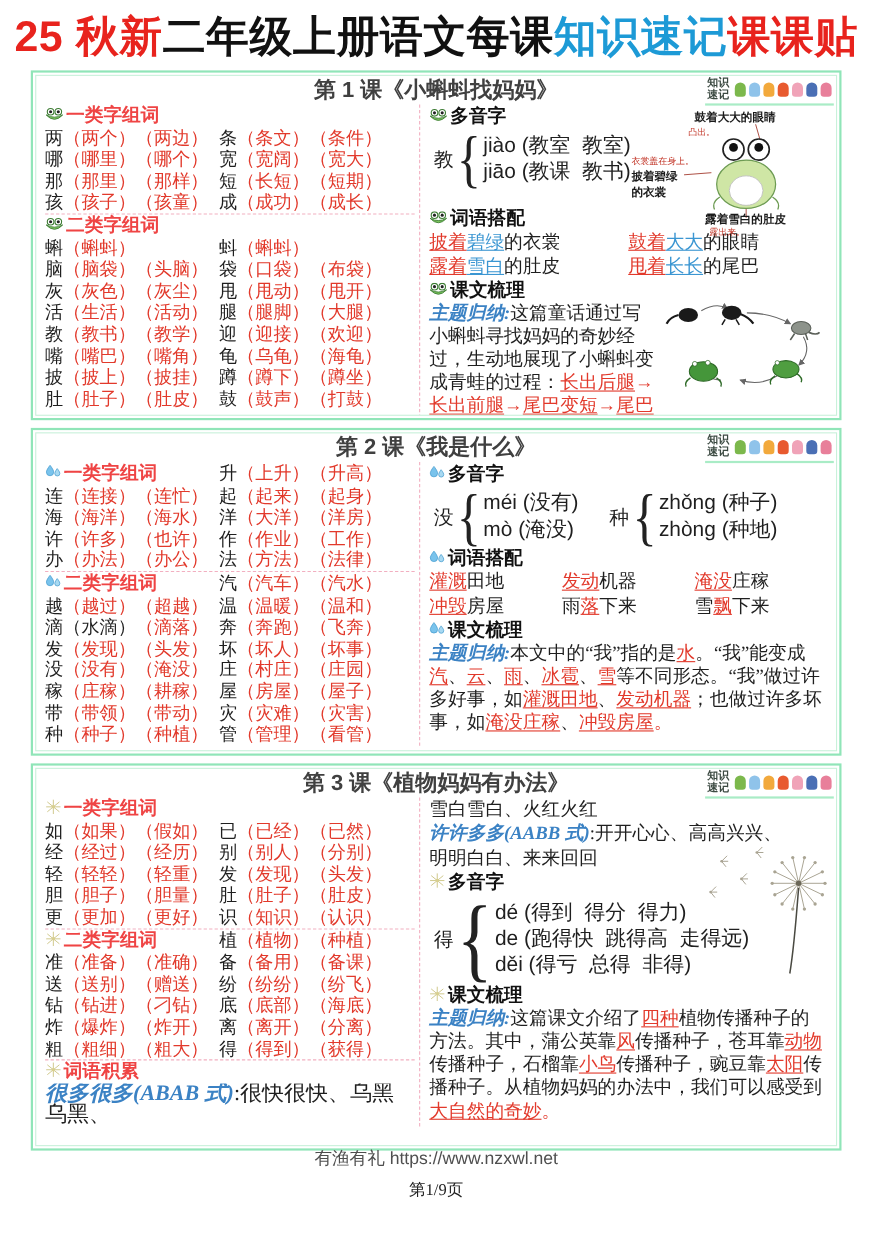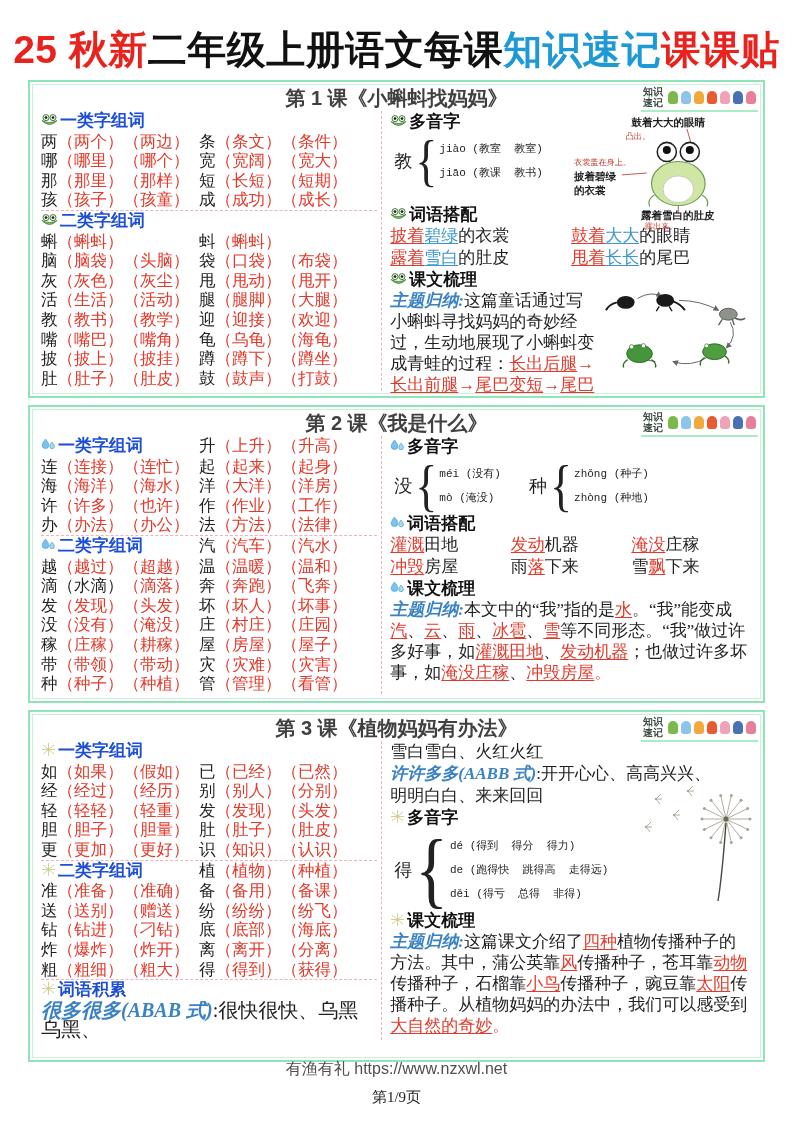--- a/index.html
+++ b/index.html
@@ -1,18 +1,18 @@
 <!DOCTYPE html>
 <html><head>
 <meta charset="utf-8">
 <style>
   html,body{margin:0;padding:0;background:#fff;}
   body{width:793px;height:1122px;overflow:hidden;box-sizing:border-box;
        font-family:"Liberation Serif","DejaVu Serif",serif;color:#1f1f1f;}
-  .main-title{margin:28px 0 8px;text-align:center;
+  .main-title{margin:12px 0 8px;text-align:center;
     font-family:"Liberation Sans","DejaVu Sans",sans-serif;
     font-weight:900;font-size:39px;line-height:44px;letter-spacing:0.5px;white-space:nowrap;}
   .t-red{color:#e8231d}.t-black{color:#111}.t-blue{color:#1d9ad6}
 
   .card{width:737px;margin:0 auto 7px;border:2px solid #90e5b8;padding:2px;box-sizing:border-box;background:#fff;}
   .card-inner{border:1px solid #c8f1da;height:100%;box-sizing:border-box;padding:1px 8px 2px;position:relative;overflow:hidden;}
   .ls-title{text-align:center;font-family:"Liberation Sans","DejaVu Sans",sans-serif;
     font-weight:bold;font-size:20px;line-height:25px;color:#404040;}
   .ls-body{display:flex;align-items:stretch;}
   .ls-left{width:48%;border-right:1px dashed #f2afc0;padding-right:4px;box-sizing:border-box;}
@@ -21,35 +21,35 @@
   
   .word-row{display:flex;line-height:19.6px;font-size:16.5px;}
   .row-sep{border-top:1px dashed #f2afc0;}
   .wcell{overflow:hidden;white-space:nowrap;}
   .wl{width:47%;flex:none;}
   .wr{flex:1;}
   .wfull{width:100%;}
   .we-head{color:#1f1f1f;}
   .we-word{color:#e2392b;}
   .we-black{color:#1f1f1f;}
-  .whdr{font-family:"Liberation Sans","DejaVu Sans",sans-serif;font-weight:bold;font-size:17px;color:#1d4ed8;}
+  .whdr{font-family:"Liberation Sans","DejaVu Sans",sans-serif;font-weight:bold;font-size:17px;color:#ef4444;}
   .hdr-icon{display:inline-block;margin-right:2px;vertical-align:-1px;}
   .wtext{white-space:normal;line-height:19.6px;font-size:20px;}
 
   
   .rsec{position:static;}
   .rsec-header{font-family:"Liberation Sans","DejaVu Sans",sans-serif;font-weight:bold;
     font-size:17px;line-height:19px;color:#111;margin-top:1px;}
   .py-groups{display:flex;gap:28px;align-items:center;margin:2px 0 2px 4px;}
   .py-group{display:flex;align-items:center;}
   .py-head{font-size:18px;margin-right:1px;}
   .py-brace{display:inline-block;font-weight:100;color:#222;transform:scaleY(1.25);margin:0 2px;}
   .py-b2{font-size:46px;}
   .py-b3{font-size:68px;}
-  .py-line{font-size:11px;line-height:24px;white-space:pre;font-family:Liberation Mono, monospace;}
+  .py-line{font-size:19px;line-height:24px;white-space:pre;font-family:Liberation Sans, sans-serif;}
   .rsec-pinyin.with-frog{min-height:92px;}
   .pairs{display:flex;flex-wrap:wrap;font-size:17px;line-height:22px;}
   .pair-2{width:50%;}
   .pair-3{width:33.33%;}
   .para{font-size:17px;line-height:21px;}
   .tf{font-size:17px;line-height:22px;}
 
   .sg-k{color:#1f1f1f}
   .sg-r{color:#e2392b}
   .sg-ru{color:#e2392b;text-decoration:underline;text-underline-offset:2px;}

